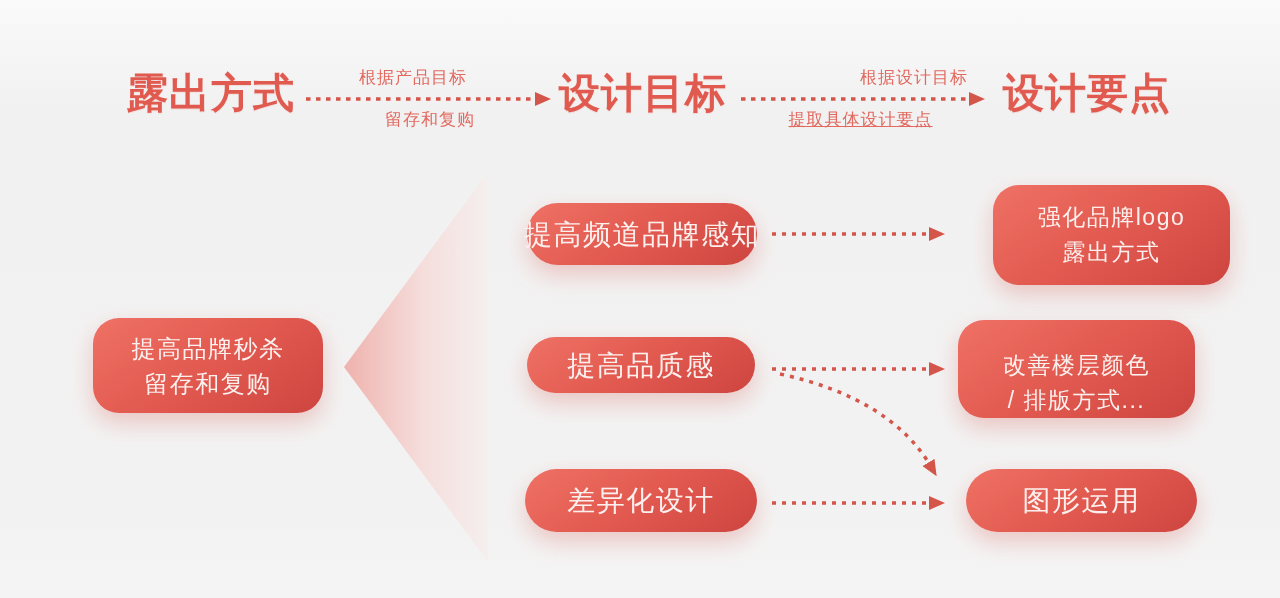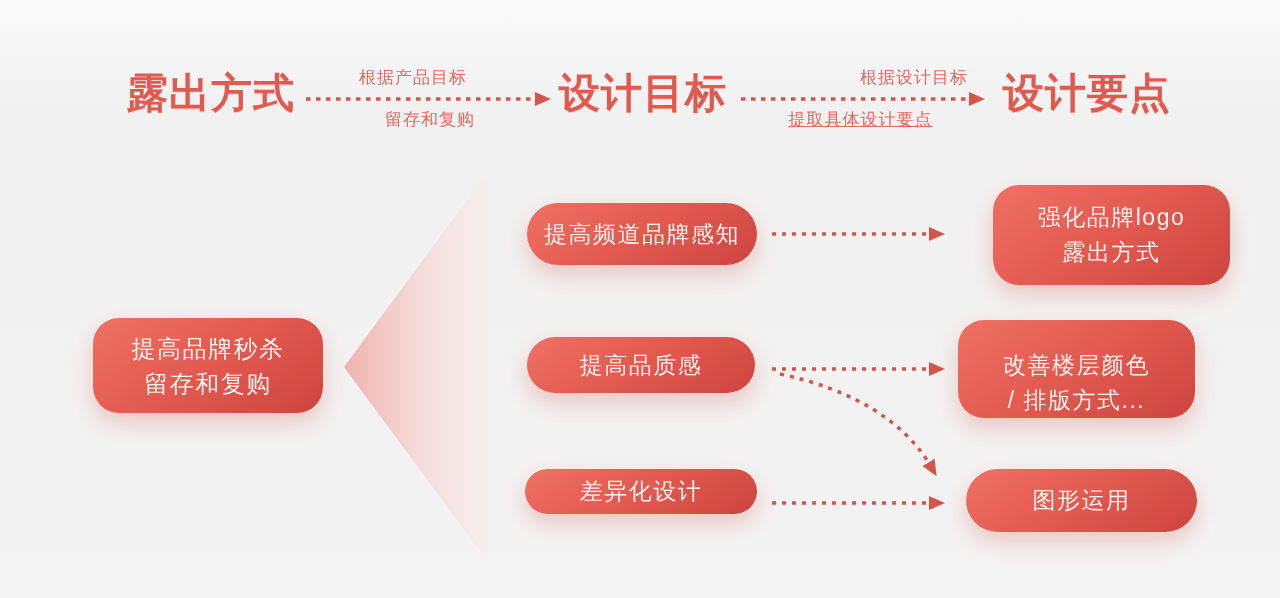--- a/index.html
+++ b/index.html
@@ -59,24 +59,24 @@
     color:#fcf0ee;
     box-shadow:0 10px 22px rgba(208,70,60,0.25);
     text-align:center;
     letter-spacing:1.5px;
   }
   .box .line{line-height:35px;white-space:nowrap;}
   .box-product{
     left:93px;top:318px;width:230px;height:95px;
     border-radius:26px;font-size:24px;
   }
-  .pill{border-radius:999px;font-size:23px;}
+  .pill{border-radius:999px;font-size:28px;}
   .pill-1{left:527px;top:203px;width:230px;height:62px;}
   .pill-2{left:527px;top:337px;width:228px;height:56px;}
-  .pill-3{left:525px;top:469px;width:232px;height:45px;}
+  .pill-3{left:525px;top:469px;width:232px;height:63px;}
   .rect{border-radius:26px;font-size:23px;}
   .rect-1{left:993px;top:185px;width:237px;height:100px;}
   .rect-2{left:958px;top:320px;width:237px;height:98px;justify-content:flex-end;}
   .pill-4{left:966px;top:469px;width:231px;height:63px;}
 </style>
 </head>
 <body>
 
 <div class="canvas">
 

